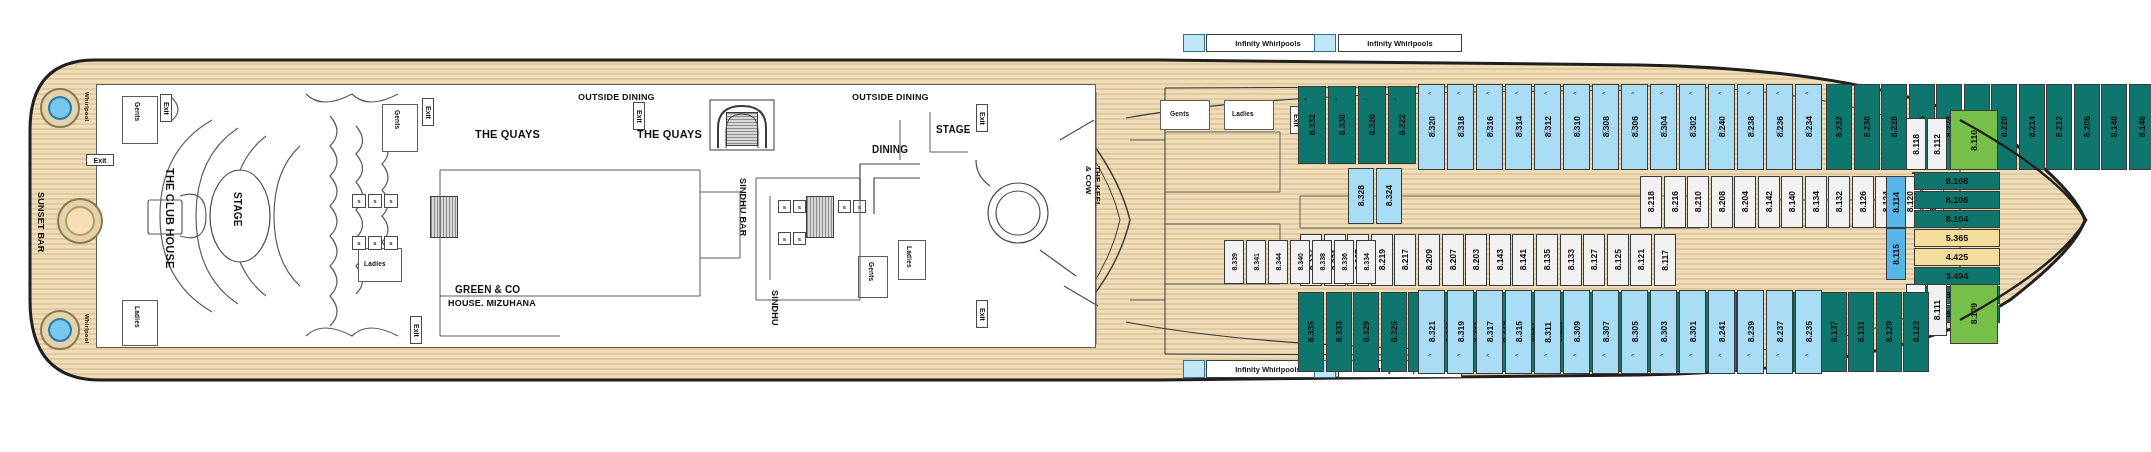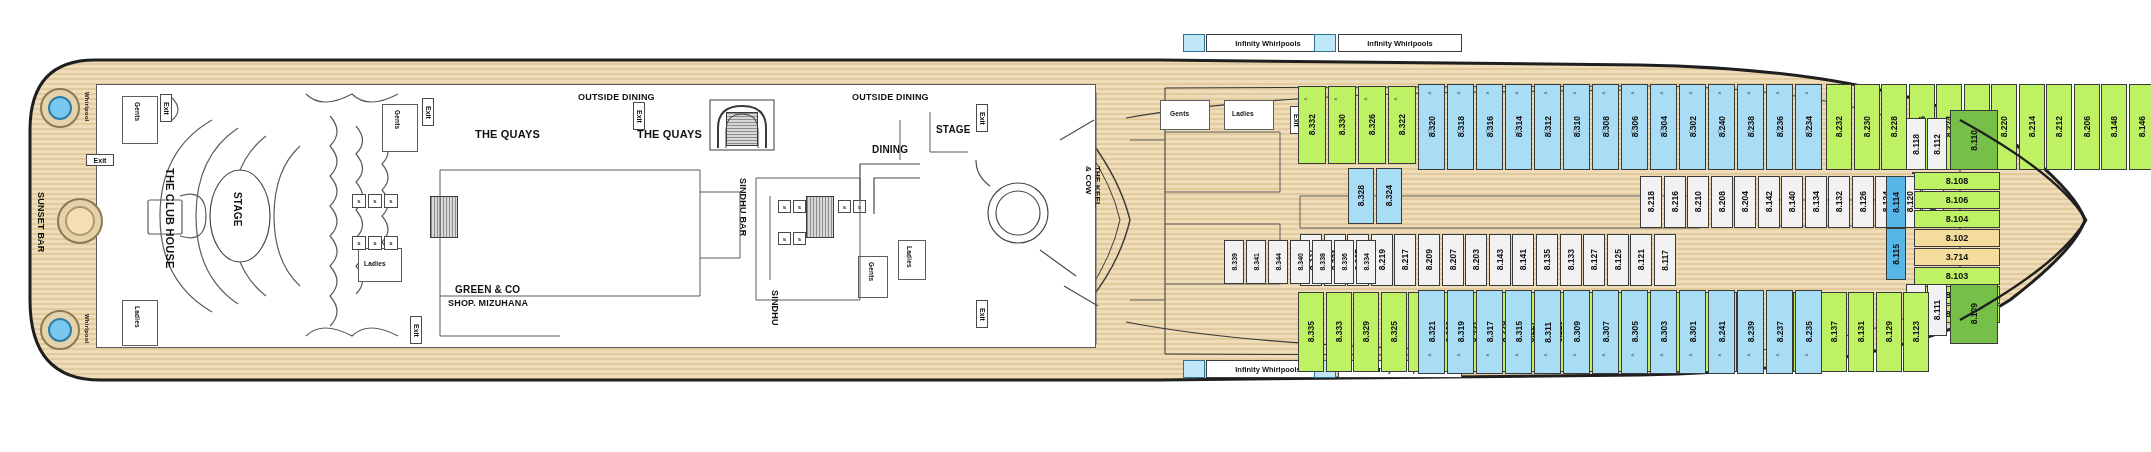--- a/index.html
+++ b/index.html
@@ -25,21 +25,21 @@
   .pool.blue{background:#79c8ef;border:2px solid #2e7ca8;}
   .pool.tan{background:#f6dfb4;border:2px solid #b09a63;}
 
   
   .cab{position:absolute;box-sizing:border-box;border:1px solid #3a3a3a;
        display:flex;align-items:center;justify-content:center;overflow:hidden;}
   .cab span{font-size:8.5px;font-weight:bold;color:#111;white-space:nowrap;}
   .cab.v span{writing-mode:vertical-rl;transform:rotate(180deg);}
   .c-blue{background:#a9dcf5;}
   .c-blue-d{background:#56b6e8;}
-  .c-orange{background:#bef264;}
+  .c-orange{background:#0f766e;}
   .c-tan{background:#f4dc9c;}
   .c-white{background:#f2f2f2;}
   .c-green{background:#76c04a;}
 
   .marks{position:absolute;font-size:6px;color:#111;line-height:1;}
   .stairs{position:absolute;background:
       repeating-linear-gradient(to right,#8e8e8e 0px,#8e8e8e 1px,#d8d8d8 1px,#d8d8d8 3px);
       border:1px solid #3a3a3a;box-sizing:border-box;}
   .stairs.h{background:
       repeating-linear-gradient(to bottom,#8e8e8e 0px,#8e8e8e 1px,#d8d8d8 1px,#d8d8d8 3px);}
@@ -117,21 +117,21 @@
   <div class="pool blue" style="left:48px;top:96px;width:24px;height:24px;"></div>
   <div class="lbl xs vert" style="left:84px;top:92px;font-size:6px;">Whirlpool</div>
 
   <div class="pool outer" style="left:40px;top:310px;width:40px;height:40px;"></div>
   <div class="pool blue" style="left:48px;top:318px;width:24px;height:24px;"></div>
   <div class="lbl xs vert" style="left:84px;top:314px;font-size:6px;">Whirlpool</div>
 
   <div class="lbl h" style="left:475px;top:128px;">THE QUAYS</div>
   <div class="lbl h" style="left:637px;top:128px;">THE QUAYS</div>
   <div class="lbl h" style="left:455px;top:284px;font-size:10px;">GREEN &amp; CO</div>
-  <div class="lbl s" style="left:448px;top:298px;font-size:9px;">SHOP. MIZUHANA</div>
+  <div class="lbl s" style="left:448px;top:298px;font-size:9px;">HOUSE. MIZUHANA</div>
   <div class="lbl s" style="left:872px;top:144px;font-size:10px;">DINING</div>
   <div class="lbl s" style="left:936px;top:124px;font-size:10px;">STAGE</div>
   <div class="lbl s vert" style="left:738px;top:178px;font-size:9px;">SINDHU BAR</div>
   <div class="lbl s vert" style="left:770px;top:290px;font-size:9px;">SINDHU</div>
   <div class="lbl s vert" style="left:1084px;top:166px;font-size:8px;line-height:9px;">THE KEEL<br>&amp; COW</div>
 
   <div class="lbl s" style="left:578px;top:92px;font-size:9px;">OUTSIDE DINING</div>
   <div class="lbl s" style="left:852px;top:92px;font-size:9px;">OUTSIDE DINING</div>
 
   <div class="room" style="left:122px;top:96px;width:36px;height:48px;"></div>
@@ -407,27 +407,27 @@
       <div class="cab c-orange" style="left: 1914px; top: 172px; width: 86px; height: 18px; font-size: 9px;">
         <span style="font-size: 9px;">8.108</span>
       </div>
       <div class="cab c-orange" style="left: 1914px; top: 191px; width: 86px; height: 18px; font-size: 9px;">
         <span style="font-size: 9px;">8.106</span>
       </div>
       <div class="cab c-orange" style="left: 1914px; top: 210px; width: 86px; height: 18px; font-size: 9px;">
         <span style="font-size: 9px;">8.104</span>
       </div>
       <div class="cab c-tan" style="left: 1914px; top: 229px; width: 86px; height: 18px; font-size: 9px;">
-        <span style="font-size: 9px;">8.102</span>
+        <span style="font-size: 9px;">5.365</span>
       </div>
       <div class="cab c-tan" style="left: 1914px; top: 248px; width: 86px; height: 18px; font-size: 9px;">
-        <span style="font-size: 9px;">3.714</span>
+        <span style="font-size: 9px;">4.425</span>
       </div>
       <div class="cab c-orange" style="left: 1914px; top: 267px; width: 86px; height: 18px; font-size: 9px;">
-        <span style="font-size: 9px;">8.103</span>
+        <span style="font-size: 9px;">3.494</span>
       </div>
       <div class="cab c-orange" style="left: 1914px; top: 286px; width: 86px; height: 18px; font-size: 9px;">
         <span style="font-size: 9px;">8.105</span>
       </div>
       <div class="cab c-orange" style="left: 1914px; top: 305px; width: 86px; height: 18px; font-size: 9px;">
         <span style="font-size: 9px;">8.107</span>
       </div>
       <div class="cab c-green v" style="left: 1950px; top: 284px; width: 48px; height: 60px;">
         <span>8.109</span>
       </div>

